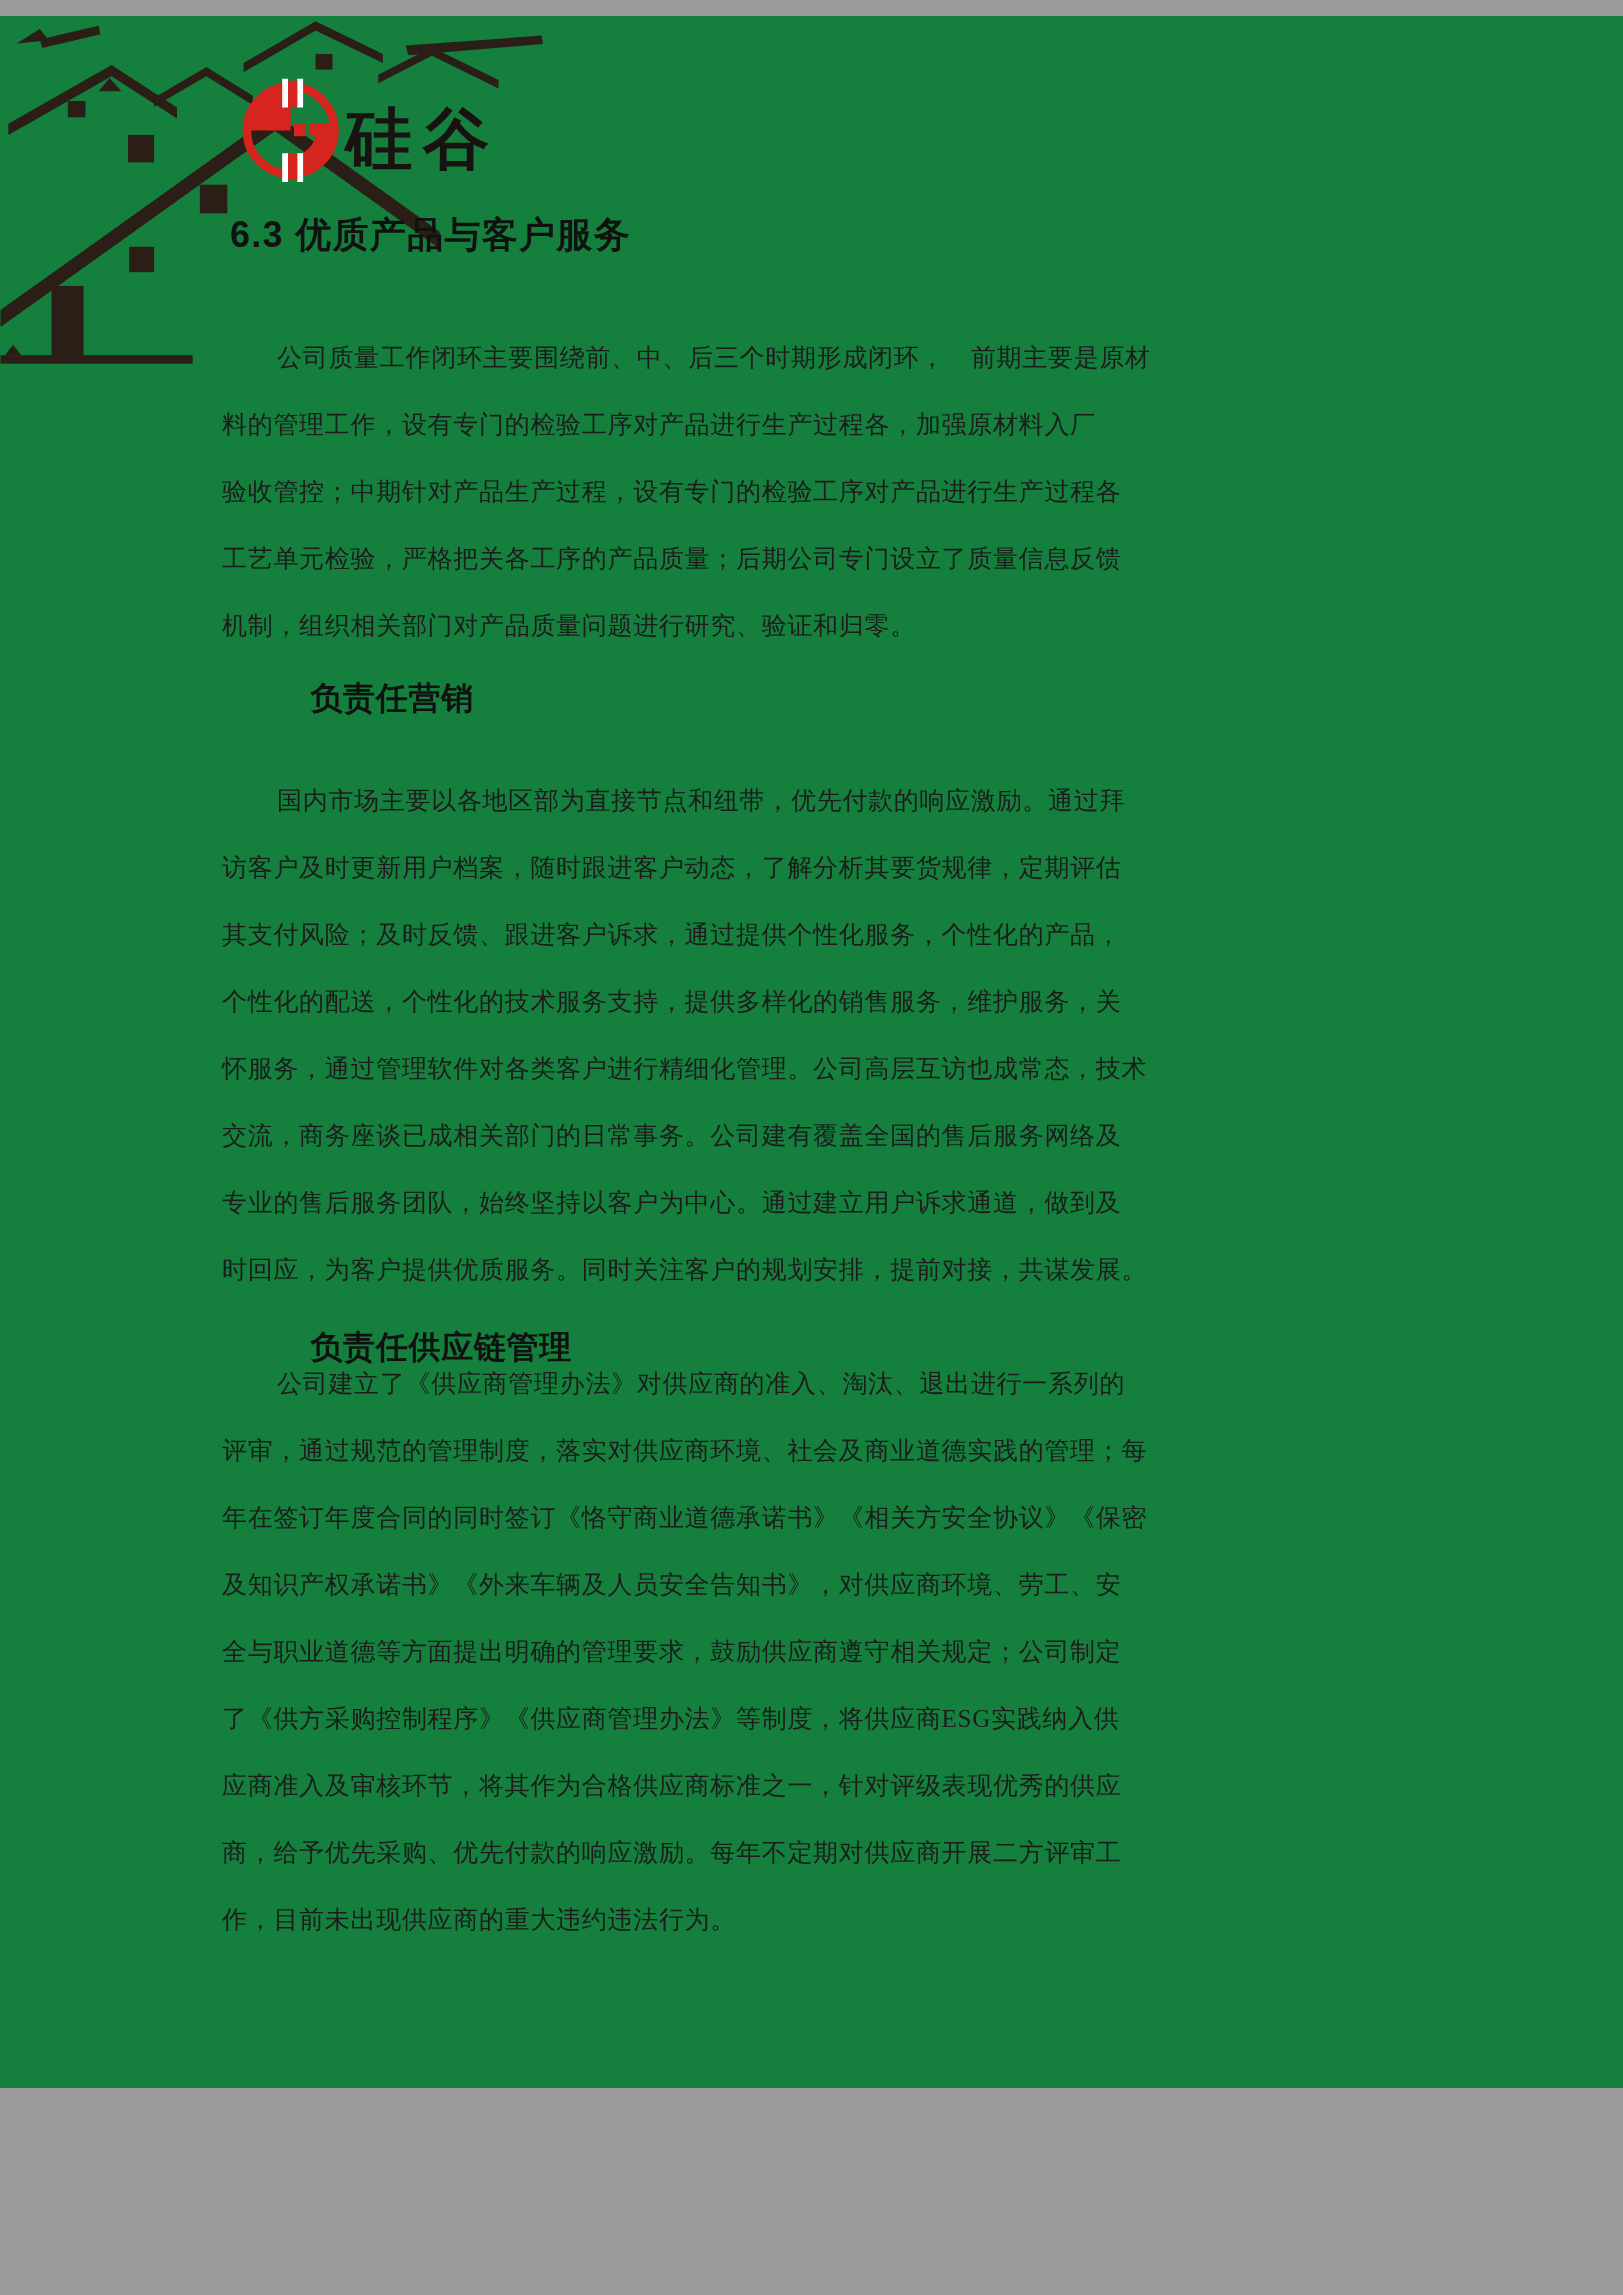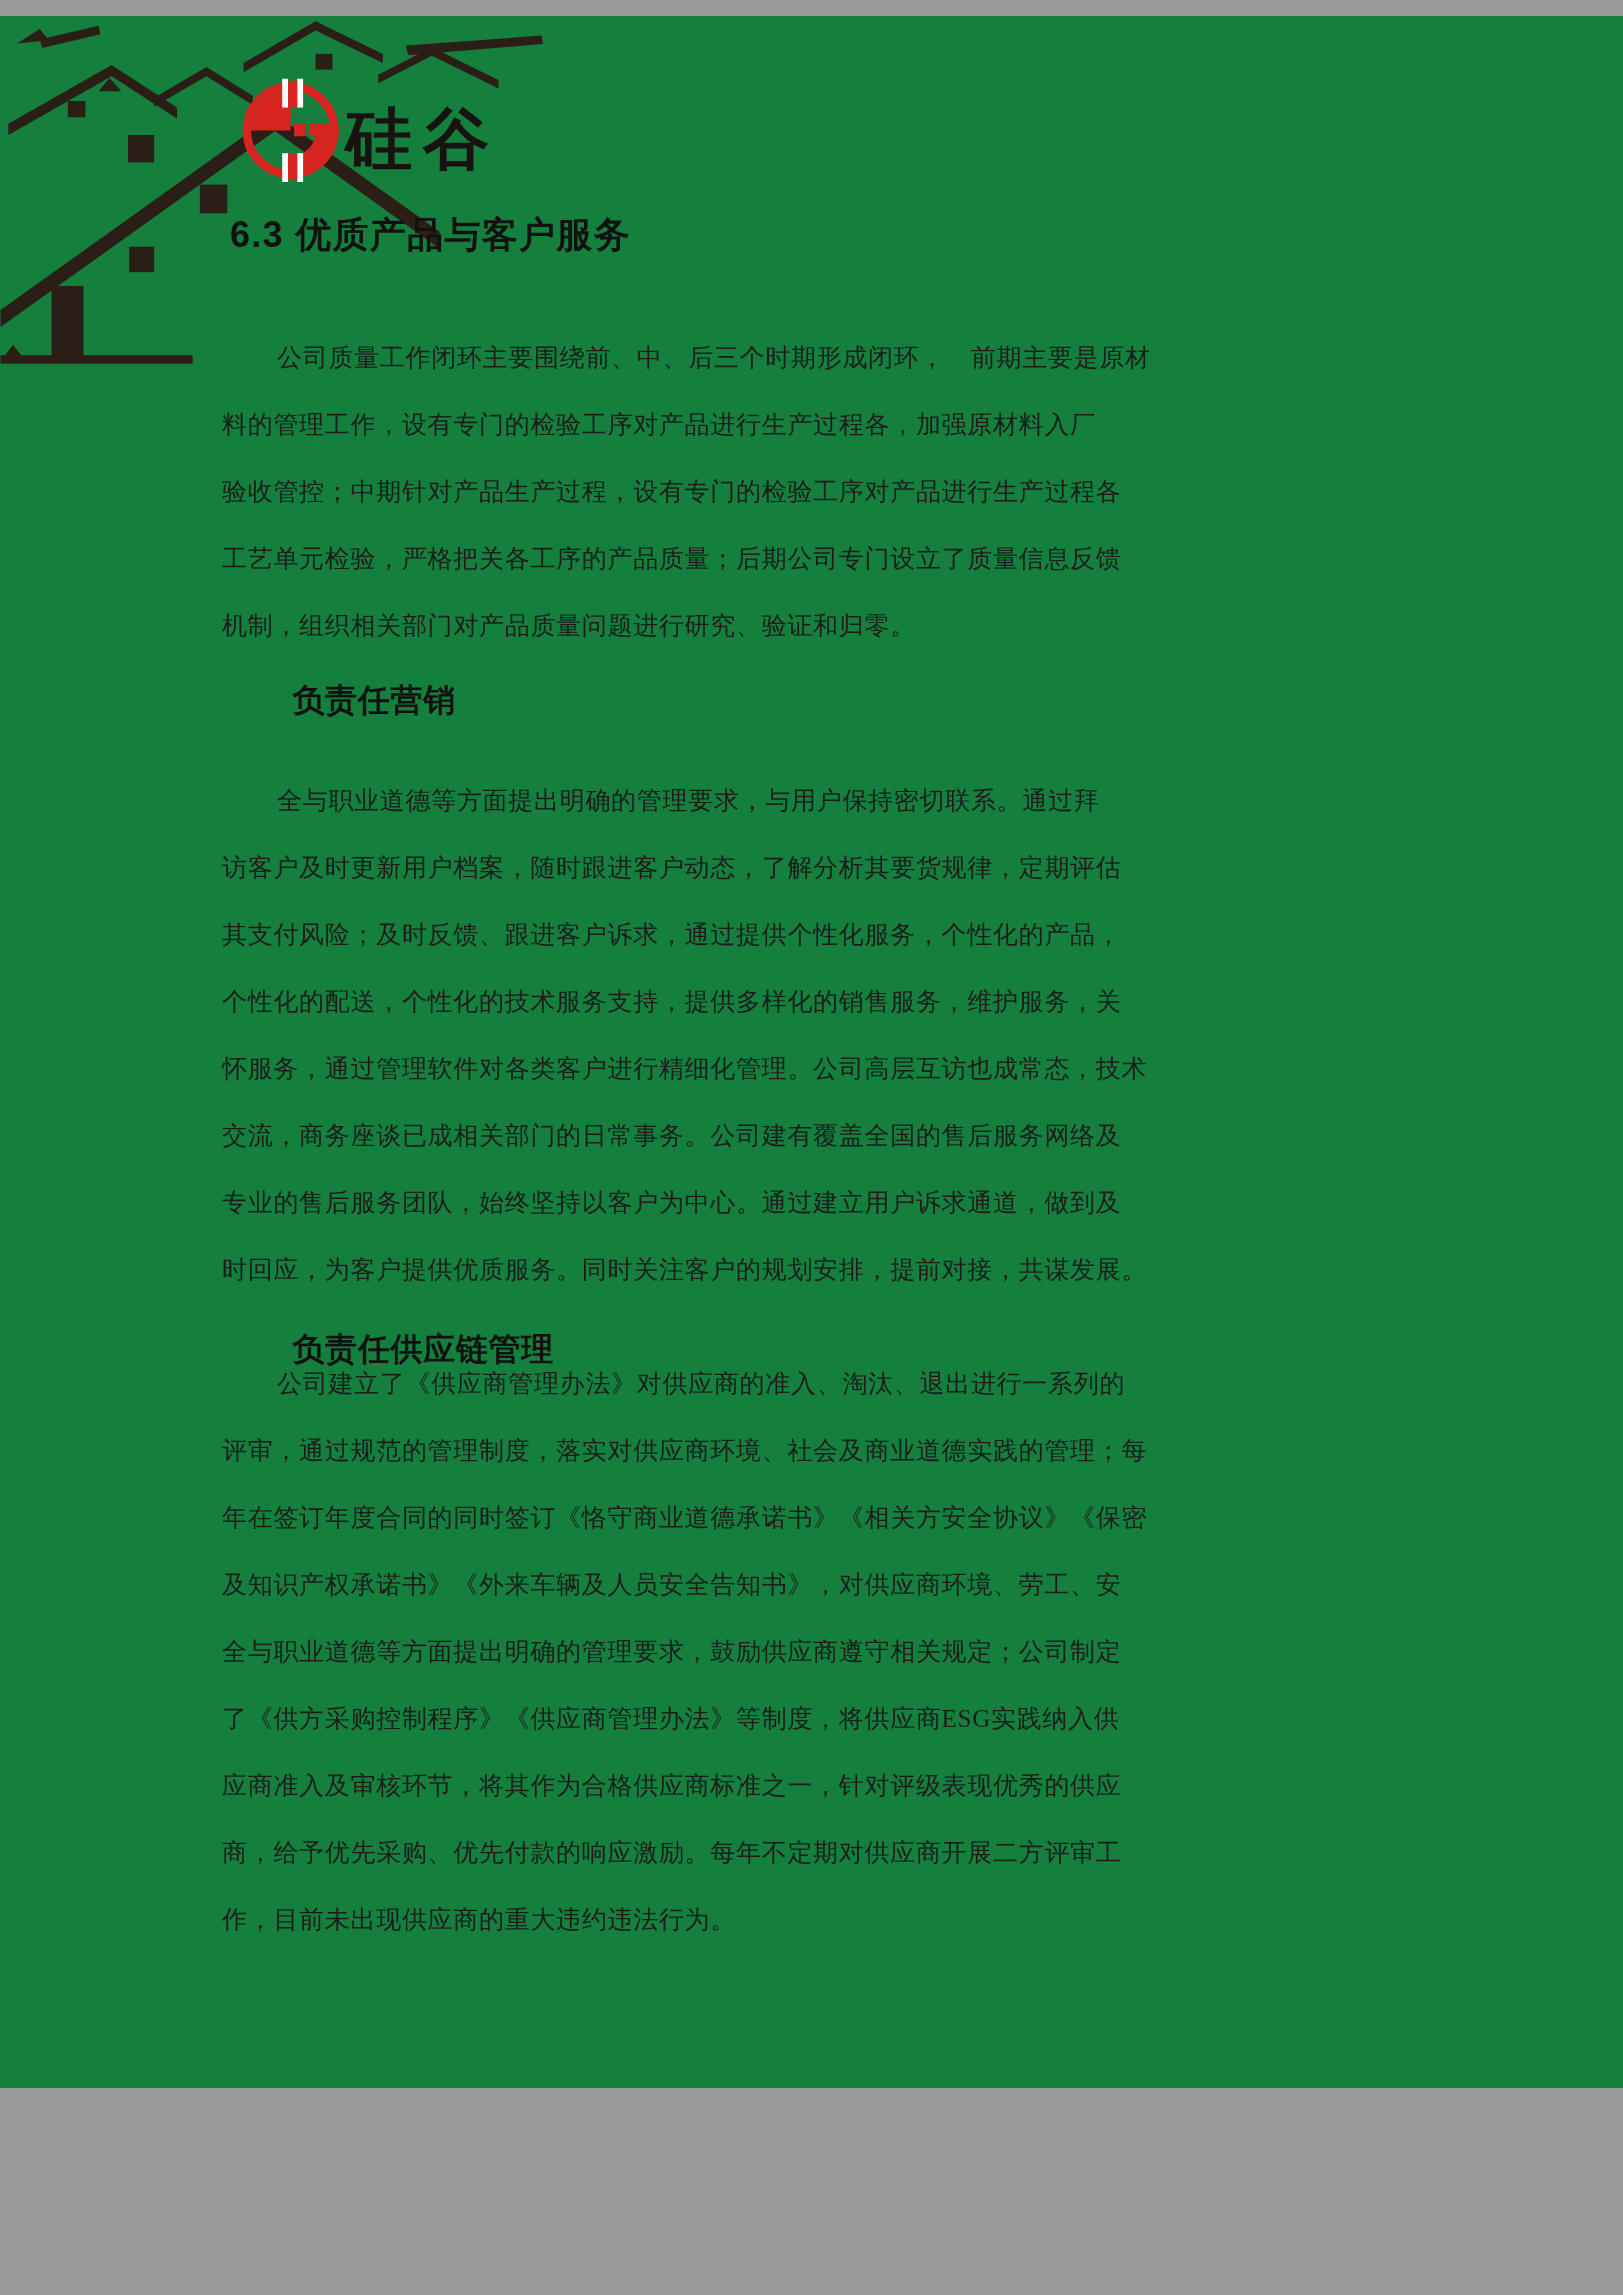--- a/index.html
+++ b/index.html
@@ -21,23 +21,23 @@
   .para{
     position:absolute;left:222px;width:1188px;
     font-size:25px;line-height:67px;letter-spacing:0.7px;
   }
   .para .line{white-space:pre;}
   .para .line:first-child{text-indent:2.2em;}
   .p1{top:308px;}
   .p2{top:751px;}
   .p3{top:1334px;}
   .subhead{
-    position:absolute;left:222px;margin:0;width:1188px;
+    position:absolute;left:240px;margin:0;width:1188px;
     font-size:32px;font-weight:bold;line-height:67px;
-    text-indent:2.2em;letter-spacing:0.7px;color:#111111;
+    text-indent:2.2em;letter-spacing:0.7px;color:#111111;font-family:Liberation Mono, monospace;
   }
   .sh1{top:651px;}
   .sh2{top:1300px;}
   .footer{
     position:absolute;left:0;top:2131px;width:100%;
     text-align:right;font-size:27.5px;letter-spacing:2px;color:#222222;padding-left:6px;
   }
 </style>
 </head>
 <body>
@@ -96,21 +96,21 @@
       <div class="line">公司质量工作闭环主要围绕前、中、后三个时期形成闭环，　前期主要是原材</div>
       <div class="line">料的管理工作，设有专门的检验工序对产品进行生产过程各，加强原材料入厂</div>
       <div class="line">验收管控；中期针对产品生产过程，设有专门的检验工序对产品进行生产过程各</div>
       <div class="line">工艺单元检验，严格把关各工序的产品质量；后期公司专门设立了质量信息反馈</div>
       <div class="line">机制，组织相关部门对产品质量问题进行研究、验证和归零。</div>
     </div>
 
   <h2 class="subhead sh1">负责任营销</h2>
 
   <div class="para p2">
-      <div class="line">全与职业道德等方面提出明确的管理要求，与用户保持密切联系。通过拜</div>
+      <div class="line">国内市场主要以各地区部为直接节点和纽带，优先付款的响应激励。通过拜</div>
       <div class="line">访客户及时更新用户档案，随时跟进客户动态，了解分析其要货规律，定期评估</div>
       <div class="line">其支付风险；及时反馈、跟进客户诉求，通过提供个性化服务，个性化的产品，</div>
       <div class="line">个性化的配送，个性化的技术服务支持，提供多样化的销售服务，维护服务，关</div>
       <div class="line">怀服务，通过管理软件对各类客户进行精细化管理。公司高层互访也成常态，技术</div>
       <div class="line">交流，商务座谈已成相关部门的日常事务。公司建有覆盖全国的售后服务网络及</div>
       <div class="line">专业的售后服务团队，始终坚持以客户为中心。通过建立用户诉求通道，做到及</div>
       <div class="line">时回应，为客户提供优质服务。同时关注客户的规划安排，提前对接，共谋发展。</div>
     </div>
 
   <h2 class="subhead sh2">负责任供应链管理</h2>

